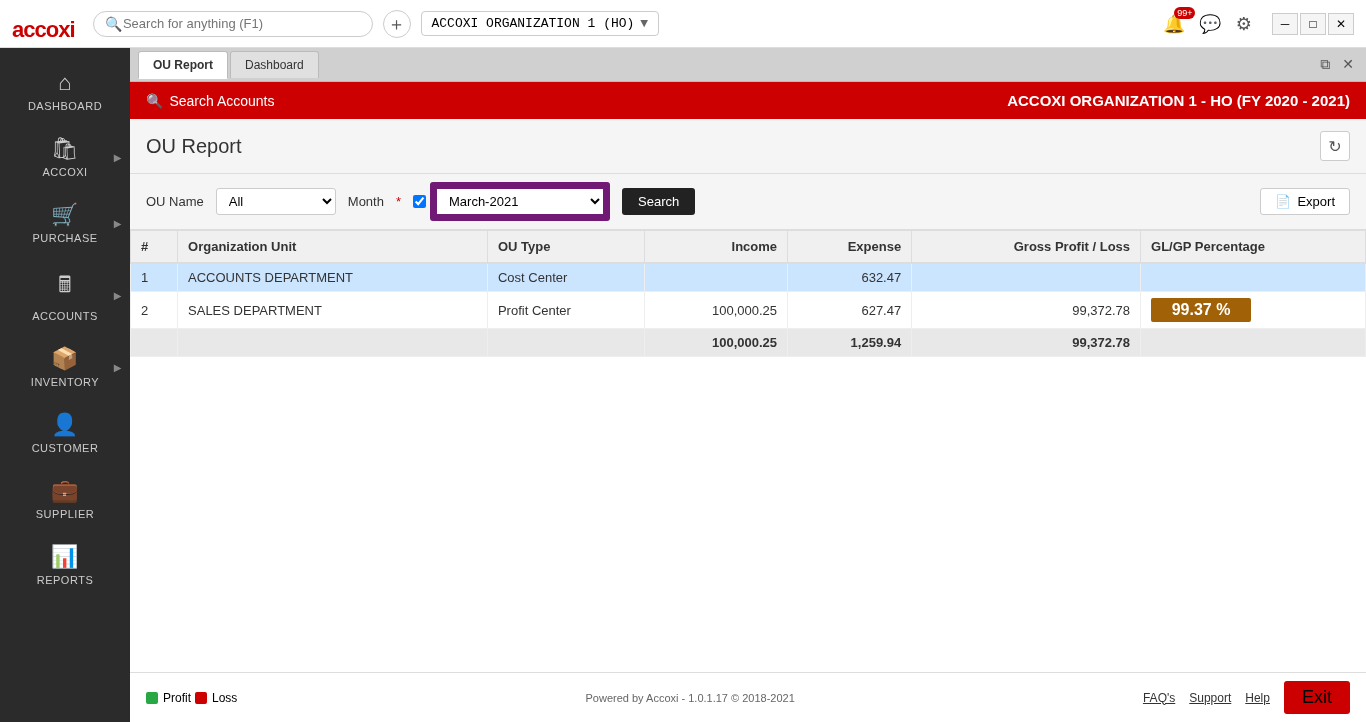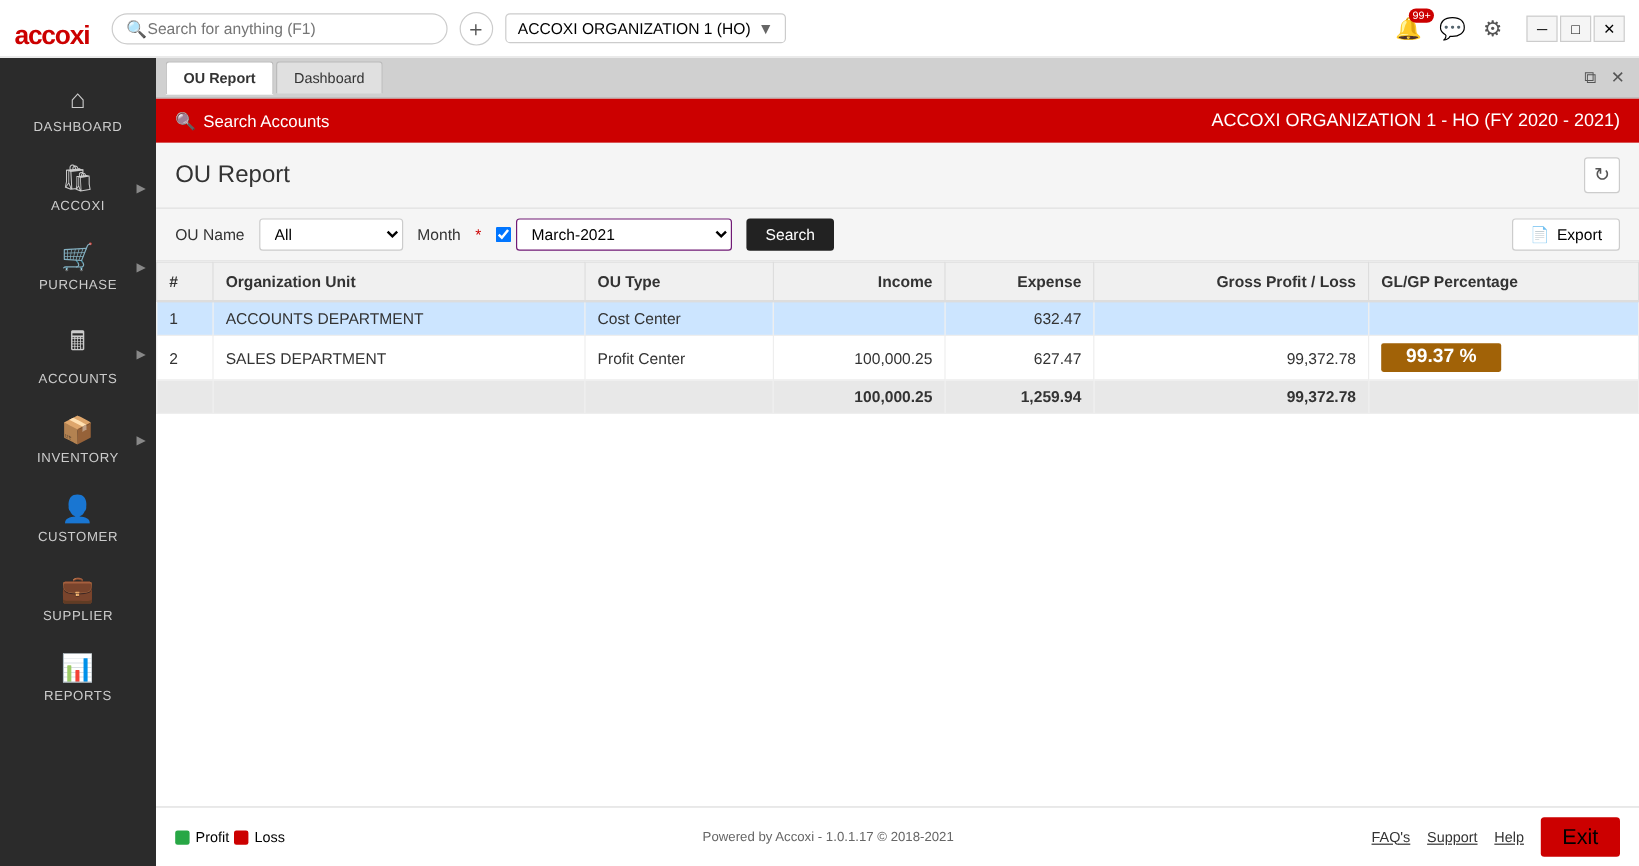--- a/index.html
+++ b/index.html
@@ -56,20 +56,21 @@
     .org-selector {
       display: flex;
       align-items: center;
       border: 1px solid #ccc;
       border-radius: 4px;
       padding: 4px 10px;
       background: #fff;
       cursor: pointer;
       gap: 6px;
       font-size: 13px;
+      font-family: Liberation Mono, monospace;
     }
     .org-selector .chevron { color: #666; }
     .topbar-right {
       margin-left: auto;
       display: flex;
       align-items: center;
       gap: 10px;
     }
     .user-info {
       display: flex;
@@ -215,21 +216,21 @@
       justify-content: space-between;
     }
     .red-header .search-accounts {
       display: flex;
       align-items: center;
       gap: 6px;
       font-size: 14px;
     }
     .red-header .org-title {
       font-size: 15px;
-      font-weight: normal;
+      font-weight: bold;
       margin-left: 40px;
     }
 
     
     .page-header {
       background: #f5f5f5;
       padding: 12px 16px;
       display: flex;
       align-items: center;
       justify-content: space-between;
@@ -264,21 +265,21 @@
     .filter-select {
       padding: 4px 8px;
       border: 1px solid #ccc;
       border-radius: 3px;
       font-size: 13px;
       background: #fff;
       min-width: 120px;
     }
     .filter-select-wide {
       padding: 4px 8px;
-      border: 1px solid #701a75;
+      border: 7px solid #701a75;
       border-radius: 3px;
       font-size: 13px;
       background: #fff;
       min-width: 180px;
     }
     .required-star { color: #cc0000; }
     .search-btn {
       background: #222;
       color: #fff;
       border: none;

